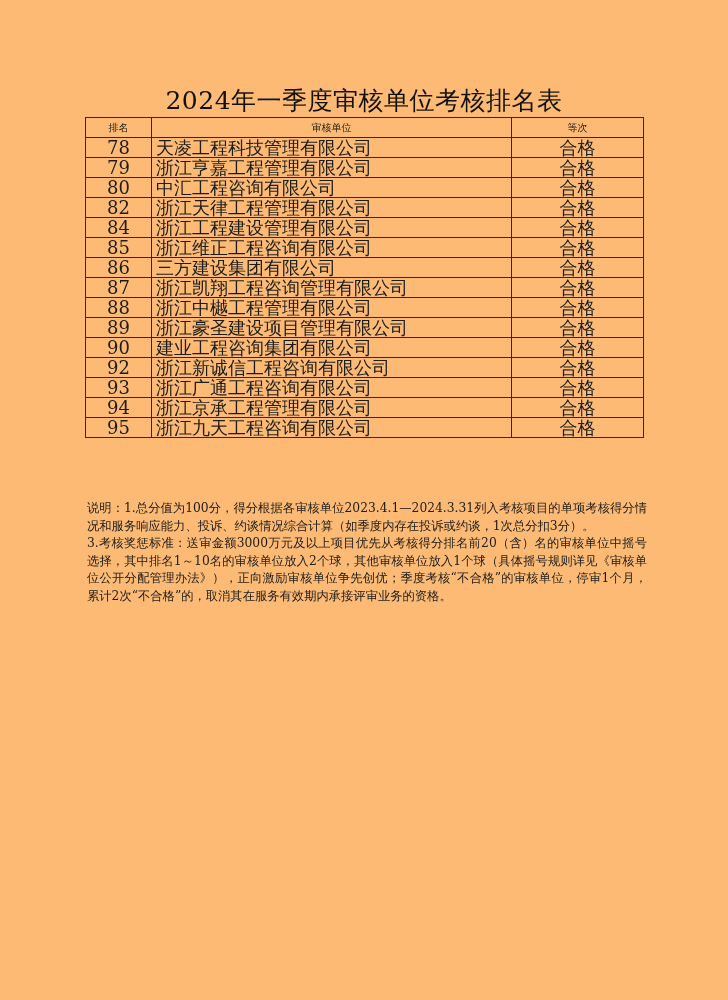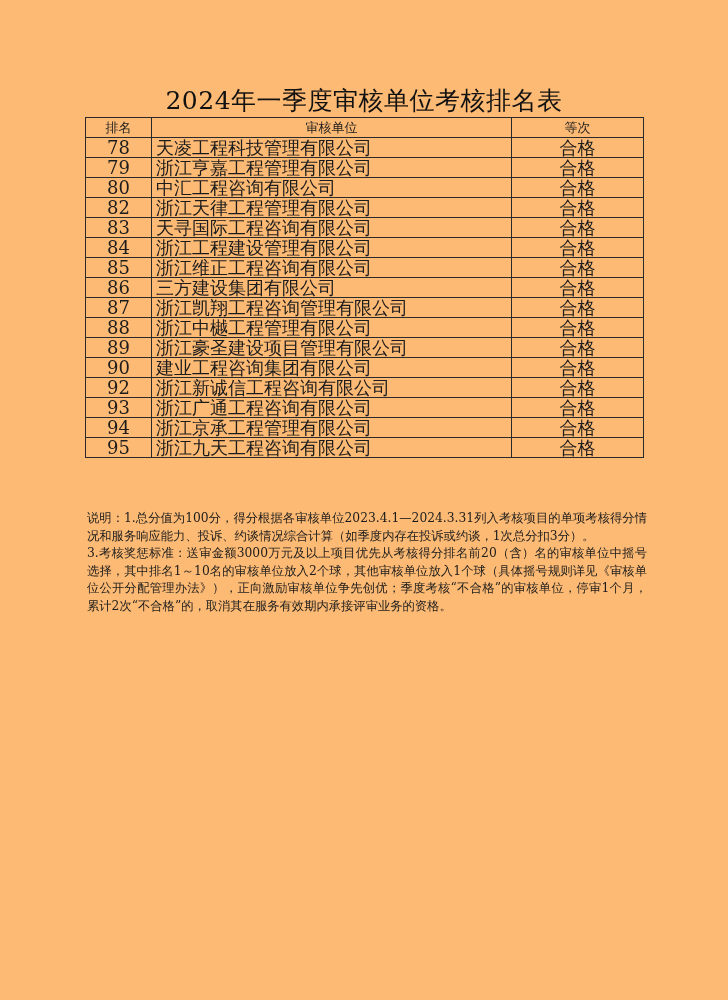--- a/index.html
+++ b/index.html
@@ -12,23 +12,23 @@
   table.rank { position: absolute; left: 85px; top: 117px; width: 558px;
                border-collapse: collapse; table-layout: fixed; }
   table.rank th, table.rank td { border: 1.3px solid #2a2a2a; height: 19px; padding: 0;
                font-size: 18px; line-height: 19px; font-weight: normal; color: #1c1c1c;
                white-space: nowrap; overflow: hidden; }
   table.rank col.c1 { width: 66px; }
   table.rank col.c2 { width: 360px; }
   table.rank col.c3 { width: 132px; }
   .center { text-align: center; }
   .left { text-align: left; padding-left: 4px !important; }
-  table.rank th { font-size: 13px; }
+  table.rank th { font-size: 10px; }
   .notes { position: absolute; left: 87px; top: 500px; width: 560px; font-size: 12.3px;
-           line-height: 17.5px; color: #1c1c1c; text-align: justify; margin-top: 10px; }
+           line-height: 17.5px; color: #1c1c1c; text-align: justify; }
   .notes p { margin: 0; }
 </style>
 </head>
 <body>
 
 <div class="page">
   <div class="title">2024年一季度审核单位考核排名表</div>
 
   <table class="rank">
     <colgroup>
@@ -55,25 +55,20 @@
           <td class="center">合格</td>
         </tr>
         <tr>
           <td class="center">80</td>
           <td class="left">中汇工程咨询有限公司</td>
           <td class="center">合格</td>
         </tr>
         <tr>
           <td class="center">82</td>
           <td class="left">浙江天律工程管理有限公司</td>
-          <td class="center">合格</td>
-        </tr>
-        <tr>
-          <td class="center">83</td>
-          <td class="left">天寻国际工程咨询有限公司</td>
           <td class="center">合格</td>
         </tr>
         <tr>
           <td class="center">84</td>
           <td class="left">浙江工程建设管理有限公司</td>
           <td class="center">合格</td>
         </tr>
         <tr>
           <td class="center">85</td>
           <td class="left">浙江维正工程咨询有限公司</td>

